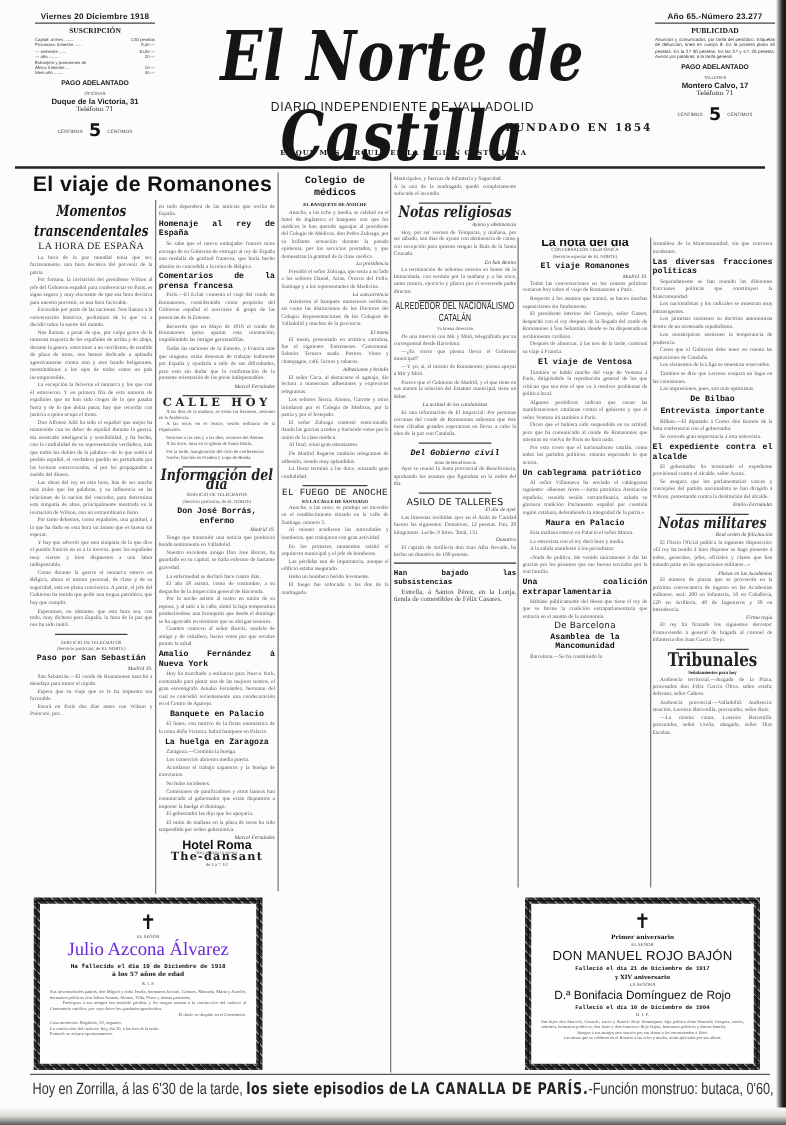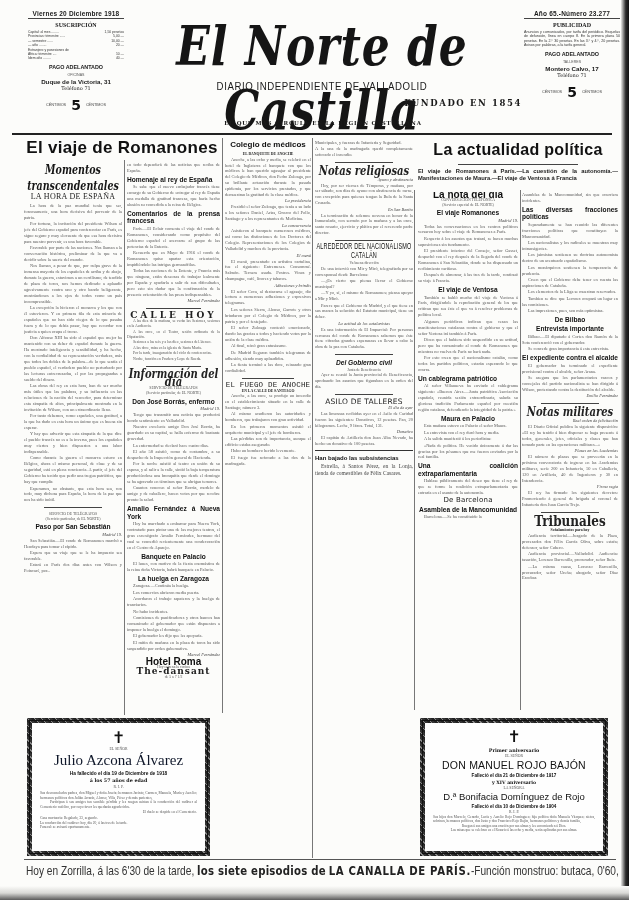--- a/index.html
+++ b/index.html
@@ -36,21 +36,21 @@
             font-family: "DejaVu Serif", serif; font-weight: bold; font-size: 5.5px; letter-spacing: .8px; }
   .mast-rule { position: absolute; left: 12px; top: 133px; width: 600px; height: 2px; background: #222; }
 
   
   .col { position: absolute; font-family: "Liberation Serif", serif; font-size: 4.4px; line-height: 5.9px; color: #444; text-align: justify; overflow: hidden; }
   .vrule { position: absolute; width: .6px; background: #777; }
   .h-big { font-family: "Liberation Sans", sans-serif; font-weight: bold; color: #111; text-align: center; }
   .h1 { font-size: 17px; letter-spacing: .3px; line-height: 20px; }
   .h2 { font-size: 9.5px; line-height: 12px; font-family: "DejaVu Serif", serif; font-style: italic; font-weight: bold; text-align: center; color: #161616; transform: scaleY(1.3); margin: 4px 0; }
   .h3 { font-family: "Liberation Serif", serif; font-size: 8px; text-align: center; color: #222; letter-spacing: .3px; margin: 3px 0; }
-  .hs { font-family: Liberation Sans, sans-serif; font-weight: bold; font-size: 6.6px; color: #111; line-height: 7.5px; margin: 2px 0 1px; }
+  .hs { font-family: Liberation Mono, monospace; font-weight: bold; font-size: 6.6px; color: #111; line-height: 7.5px; margin: 2px 0 1px; }
   .hsc { text-align: center; }
   .kicker { font-size: 3.8px; text-align: center; color: #555; line-height: 4.6px; }
   .right-al { text-align: right; font-style: italic; }
   .txt { color: #555; }
   .txt p { text-indent: 6px; margin-bottom: 0.5px; }
   .sep { height: 5px; position: relative; margin: 2px 0; }
   .sep::before { content: ""; position: absolute; left: 20%; right: 20%; top: 2px; height: 1px; background: #444; }
   .gothic { font-family: "DejaVu Serif", serif; font-weight: bold; text-align: center; color: #222; }
   .thinsans { font-family: "DejaVu Sans", sans-serif; font-weight: normal; text-align: center; color: #222; letter-spacing: .2px; }
 
@@ -316,25 +316,20 @@
     <div class="right-al">Donativo</div>
     <div class="txt">
         <p>El capitán de Artillería don Juan Alba Nevado, ha hecho un donativo de 100 pesetas.</p>
       </div>
     <div style="border-top:1px solid #333;margin-top:3px;padding-top:2px;">
       <div class="hs" style="font-size:6px;">Han bajado las subsistencias</div>
       <div style="font-size:5.5px;line-height:6.5px;color:#444;text-indent:6px;">Estrella, á Santos Pérez, en la Lonja, tienda de comestibles de Félix Casares.</div>
     </div>
   </div>
 
-  <div class="col" style="left:418px;top:140px;width:200px;height:50px;">
-    <div class="h-big h1" style="font-size:16px;">La actualidad política</div>
-    <div class="sep" style="height:4px;"></div>
-    <div class="hs" style="font-size:5.8px;line-height:6.8px;font-weight:bold;color:#222;">El viaje de Romanones á París.—La cuestión de la autonomía.—Manifestaciones de Maura.—El viaje de Ventosa á Francia</div>
-  </div>
 
   <div class="col" style="left:522px;top:192px;width:96px;height:520px;">
     <div class="txt">Asamblea de la Mancomunidad, sin que ocurriera incidentes.</div>
     <div class="hs">Las diversas fracciones políticas</div>
     <div class="txt">
       <p>Separadamente se han reunido las diferentes fracciones políticas que constituyen la Mancomunidad.</p>
       <p>Los nacionalistas y los radicales se muestran muy intransigentes.</p>
       <p>Los jaimistas sostienen su doctrina autonomista dentro de un acentuado españolismo.</p>
       <p>Los monárquicos sostienen la temperancia de prudencia.</p>
       <p>Creen que el Gobierno debe tener en cuenta las aspiraciones de Cataluña.</p>
@@ -415,21 +410,21 @@
     <div class="thinsans" style="font-size:7px;margin-top:2px;">De Barcelona</div>
     <div class="hs hsc">Asamblea de la Mancomunidad</div>
     <div class="txt">
         <p>Barcelona.—Se ha constituido la</p>
       </div>
   </div>
 
   <div class="box" style="left:27px;top:718px;width:183px;height:138px;padding:6px 8px;">
     <div class="cross">✝</div>
     <div class="kicker">EL SEÑOR</div>
-    <div style="font-family:'Liberation Serif',serif;font-size:15px;line-height:17px;color:#0f172a;text-align:center;">Julio Azcona Álvarez</div>
+    <div style="font-family:'Liberation Serif',serif;font-size:15px;line-height:17px;color:#6d28d9;text-align:center;">Julio Azcona Álvarez</div>
     <div class="hs hsc" style="font-size:4.8px;line-height:5.5px;">Ha fallecido el día 19 de Diciembre de 1918</div>
     <div class="hs hsc" style="font-size:4.8px;line-height:5.5px;font-family:'DejaVu Serif',serif;">á los 57 años de edad</div>
     <div class="kicker">R. I. P.</div>
     <div style="font-size:3.6px;line-height:4.6px;color:#555;text-align:justify;margin-top:2px;">Sus desconsolados padres, don Miguel y doña Josefa; hermanos Jacinto, Carmen, Manuela, María y Aurelio; hermanos políticos don Julián Arrarás, Alonso, Villa, Pérez y demás parientes,</div>
     <div style="font-size:3.6px;line-height:4.6px;color:#555;text-align:justify;text-indent:10px;">Participan á sus amigos tan sensible pérdida y les ruegan asistan á la conducción del cadáver al Cementerio católico, por cuyo favor les quedarán agradecidos.</div>
     <div style="font-size:3.6px;line-height:4.6px;color:#555;text-align:right;">El duelo se despide en el Cementerio.</div>
     <div style="font-size:3.6px;line-height:4.6px;color:#555;text-align:left;margin-top:2px;">
       <div>Casa mortuoria: Regalado, 33, segundo.</div>
       <div>La conducción del cadáver: hoy, día 20, á las tres de la tarde.</div>
       <div>Funeral: se avisará oportunamente.</div>

